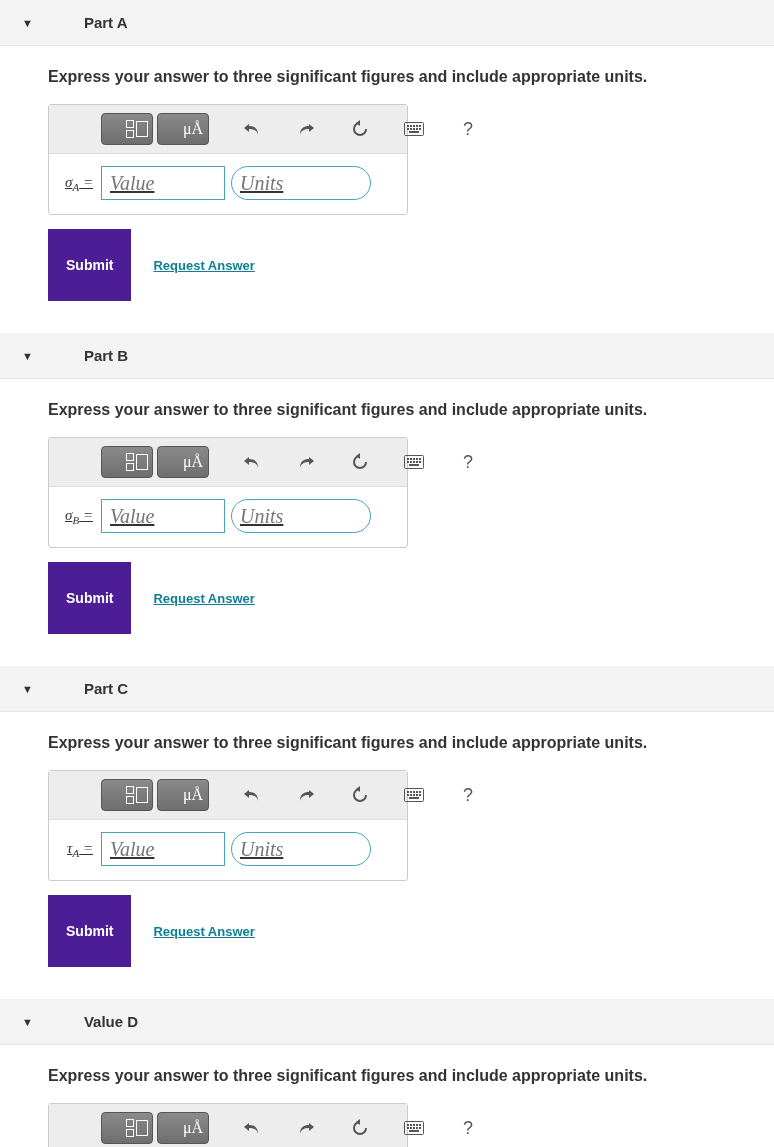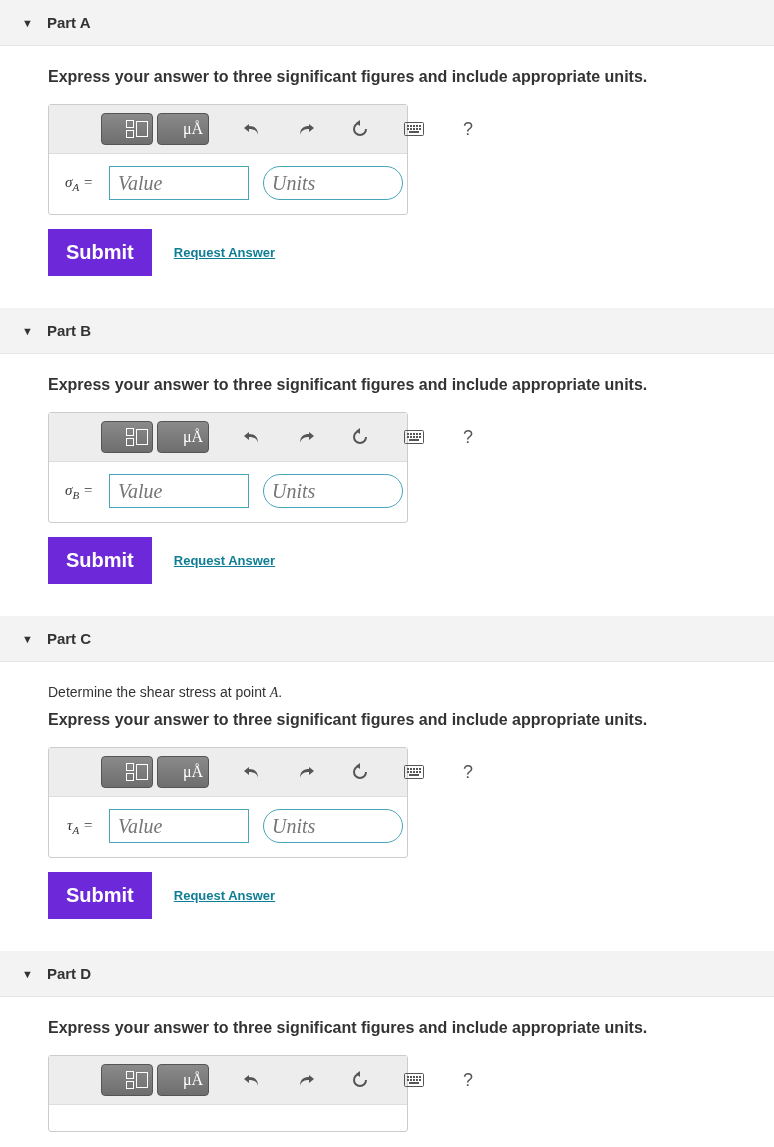--- a/index.html
+++ b/index.html
@@ -20,20 +20,21 @@
   }
   .part-header .caret {
     font-size: 11px;
     color: #333;
     margin-right: 14px;
   }
   .part-header .title {
     font-weight: bold;
     font-size: 15px;
     color: #333;
+    margin-left: 37px;
   }
   .part-body {
     padding: 22px 10px 32px 48px;
     background: #fff;
   }
   .prompt {
     margin: 0 0 10px 0;
     font-size: 14px;
     color: #333;
   }
@@ -85,21 +86,22 @@
   .template-icon {
     display:flex; flex-direction:row; gap:2px; align-items:center;
   }
   .template-icon .col { display:flex; flex-direction:column; gap:2px;}
   .template-icon .sq { width:6px; height:6px; border:1px solid #fff; }
   .template-icon .sq.big { width:10px; height:14px; }
   .input-row {
     display: flex;
     align-items: center;
     padding: 12px 10px 14px 10px;
-    gap: 14px;
+    gap: 6px;
+    text-decoration: underline;
   }
   .var-label {
     font-family: 'Times New Roman', serif;
     font-style: italic;
     font-size: 15px;
     color: #333;
     white-space: nowrap;
     margin-right:2px;
     min-width:34px;
     text-align:right;
@@ -108,29 +110,29 @@
   .answer-input {
     border: 1px solid #47a4b9;
     height: 34px;
     padding: 0 8px;
     font-family: 'Times New Roman', serif;
     font-style: italic;
     font-size: 20px;
     color: #999;
     box-sizing: border-box;
   }
-  .value-input { width: 140px; }
+  .value-input { width: 124px; }
   .units-input { width: 140px; border-radius: 17px; }
   .actions { display:flex; align-items:center; gap:22px;}
   .submit-btn {
-    background: #6d28d9;
+    background: #4c1d95;
     color: #fff;
     border: none;
-    padding: 12px 18px;
-    font-size: 20px;
+    padding: 28px 18px;
+    font-size: 14px;
     font-weight: bold;
     cursor: pointer;
   }
   .request-link {
     color: #0f7e94;
     font-weight: bold;
     text-decoration: underline;
     font-size: 13px;
     cursor: pointer;
   }
@@ -271,21 +273,20 @@
           <a class="request-link">Request Answer</a>
         </div>
       </div>
     </div>
     <div>
       <div class="part-header">
         <span class="caret">▼</span>
         <span class="title">Part C</span>
       </div>
       <div class="part-body">
-        <p class="prompt"><span>Determine the shear stress at point </span><span class="point-var">A</span><span>.</span></p>
         <p class="instruction">Express your answer to three significant figures and include appropriate units.</p>
         <div class="answer-box">
           <div class="toolbar">
             <span class="tb-btn dark">
               <span class="template-icon">
                 <span class="col">
                   <span class="sq"></span>
                   <span class="sq"></span>
                 </span>
                 <span class="sq big"></span>
@@ -335,21 +336,21 @@
         </div>
         <div class="actions">
           <button class="submit-btn">Submit</button>
           <a class="request-link">Request Answer</a>
         </div>
       </div>
     </div>
     <div>
       <div class="part-header">
         <span class="caret">▼</span>
-        <span class="title">Part D</span>
+        <span class="title">Value D</span>
       </div>
       <div class="part-body">
         <p class="instruction">Express your answer to three significant figures and include appropriate units.</p>
         <div class="answer-box">
           <div class="toolbar">
             <span class="tb-btn dark">
               <span class="template-icon">
                 <span class="col">
                   <span class="sq"></span>
                   <span class="sq"></span>

